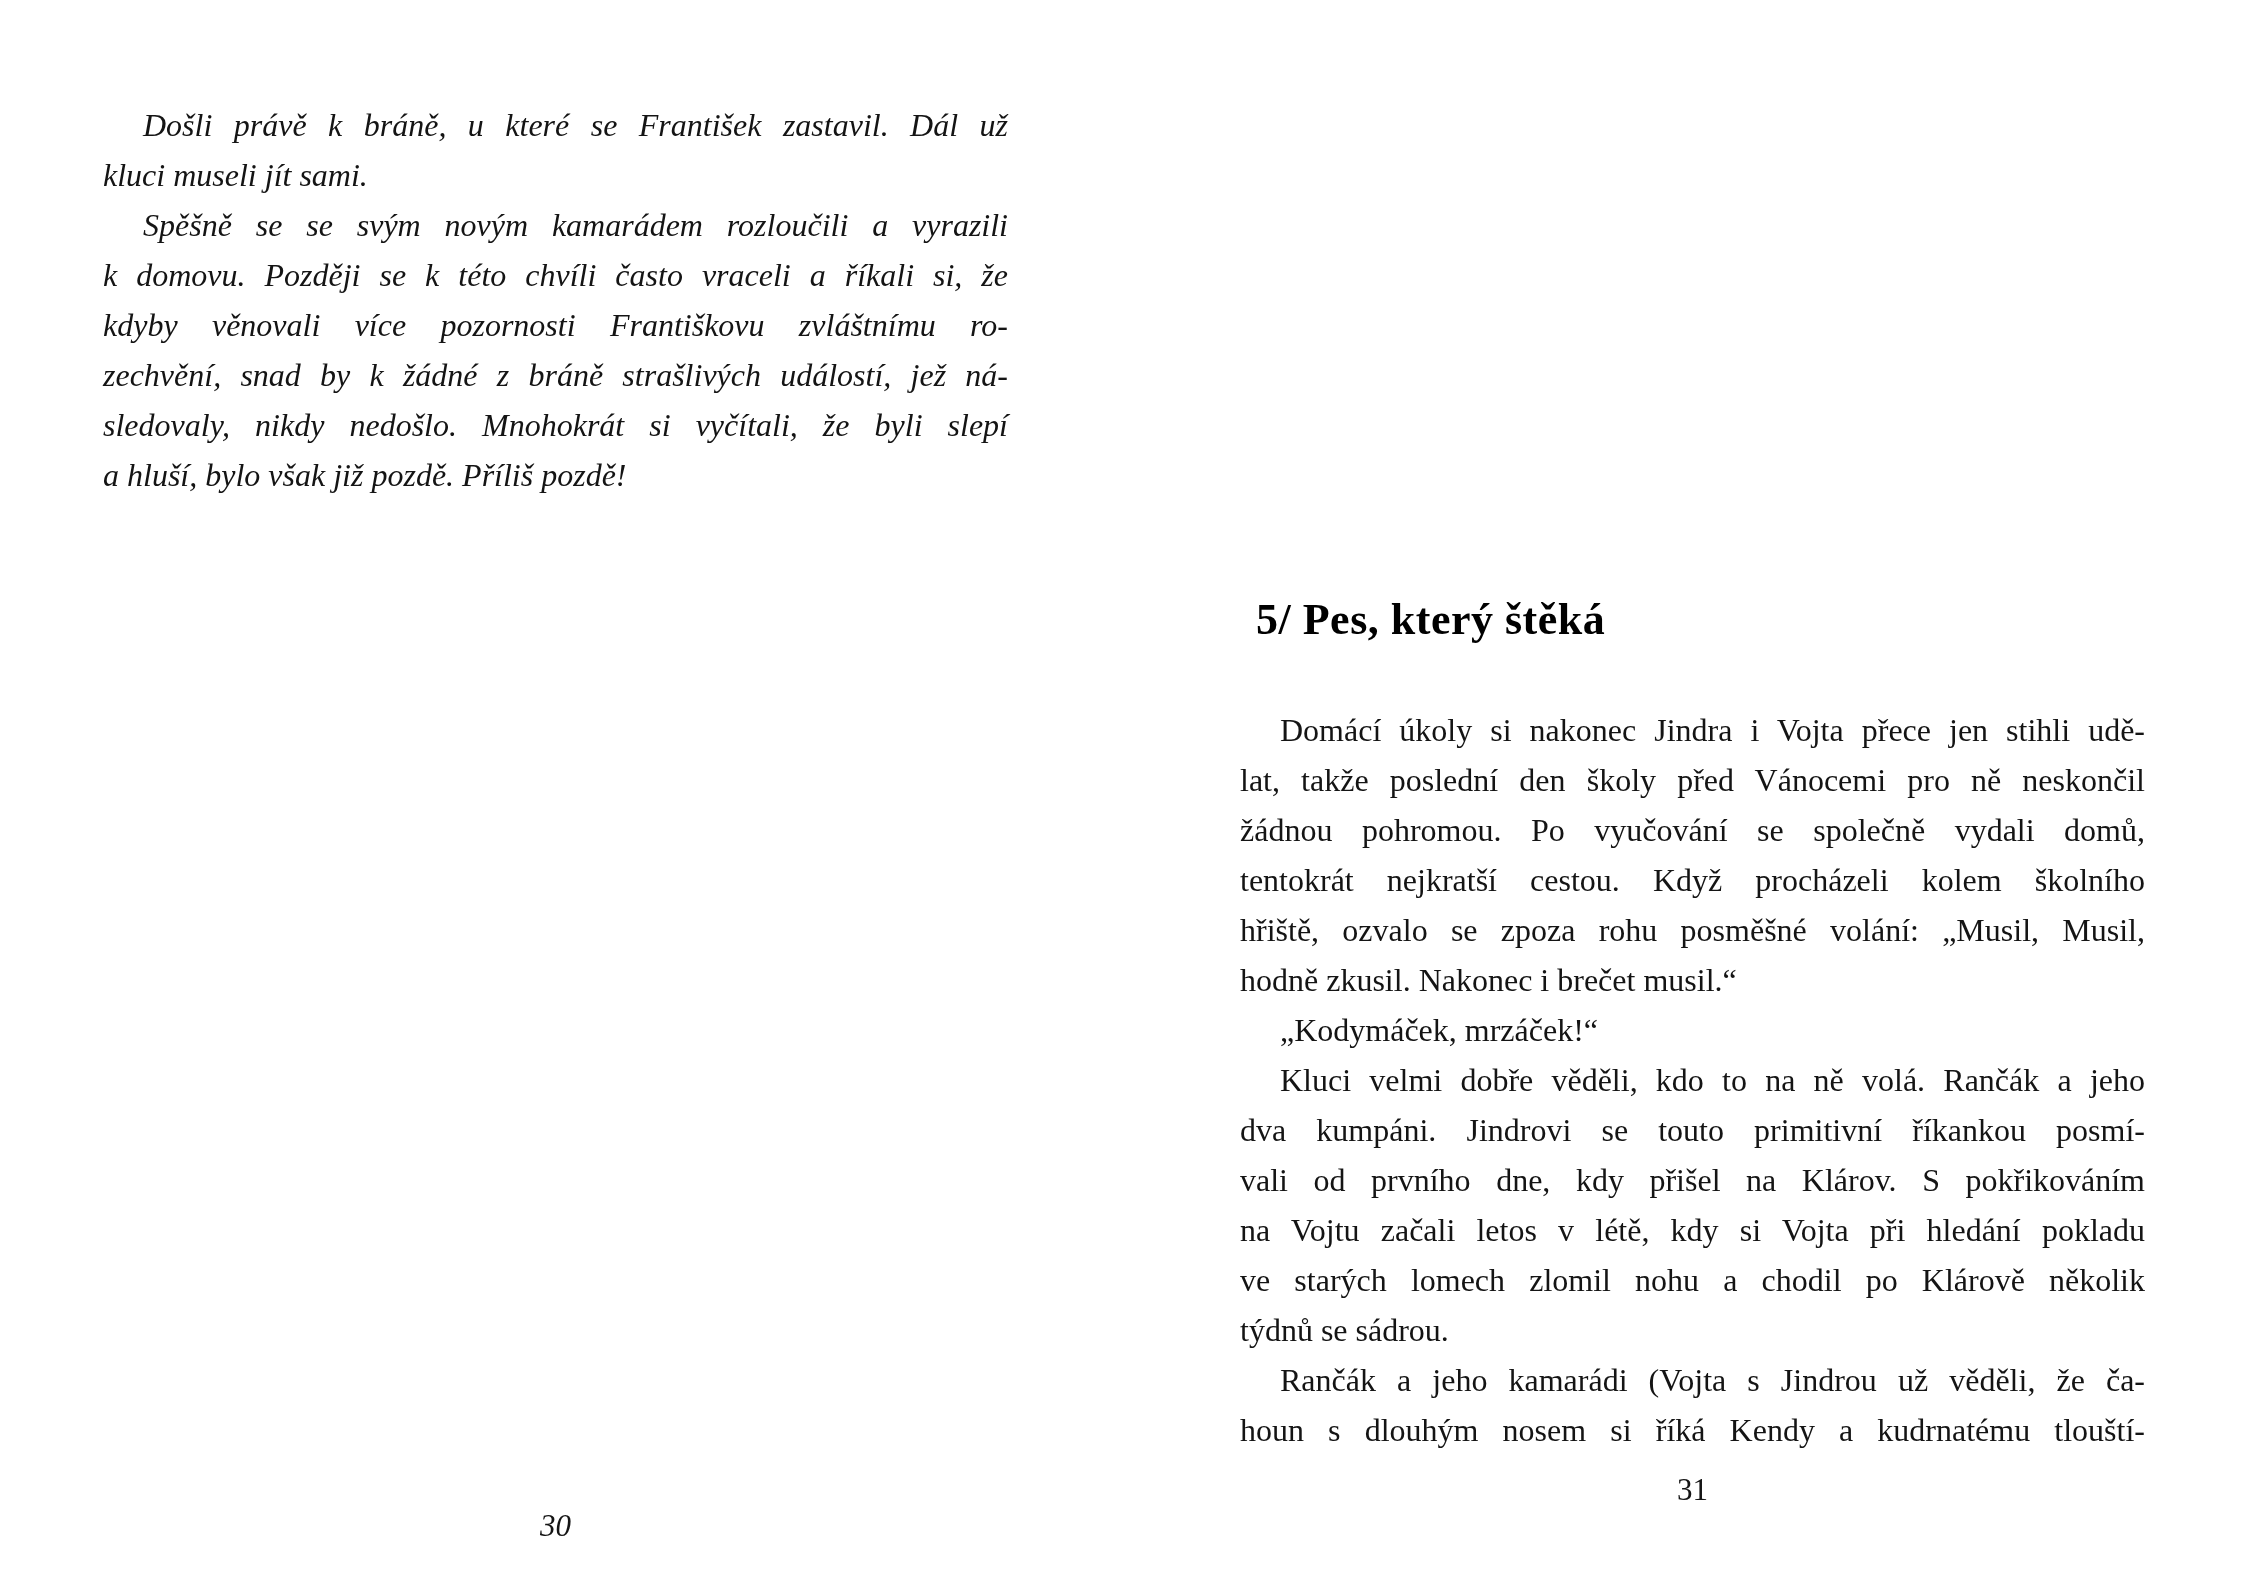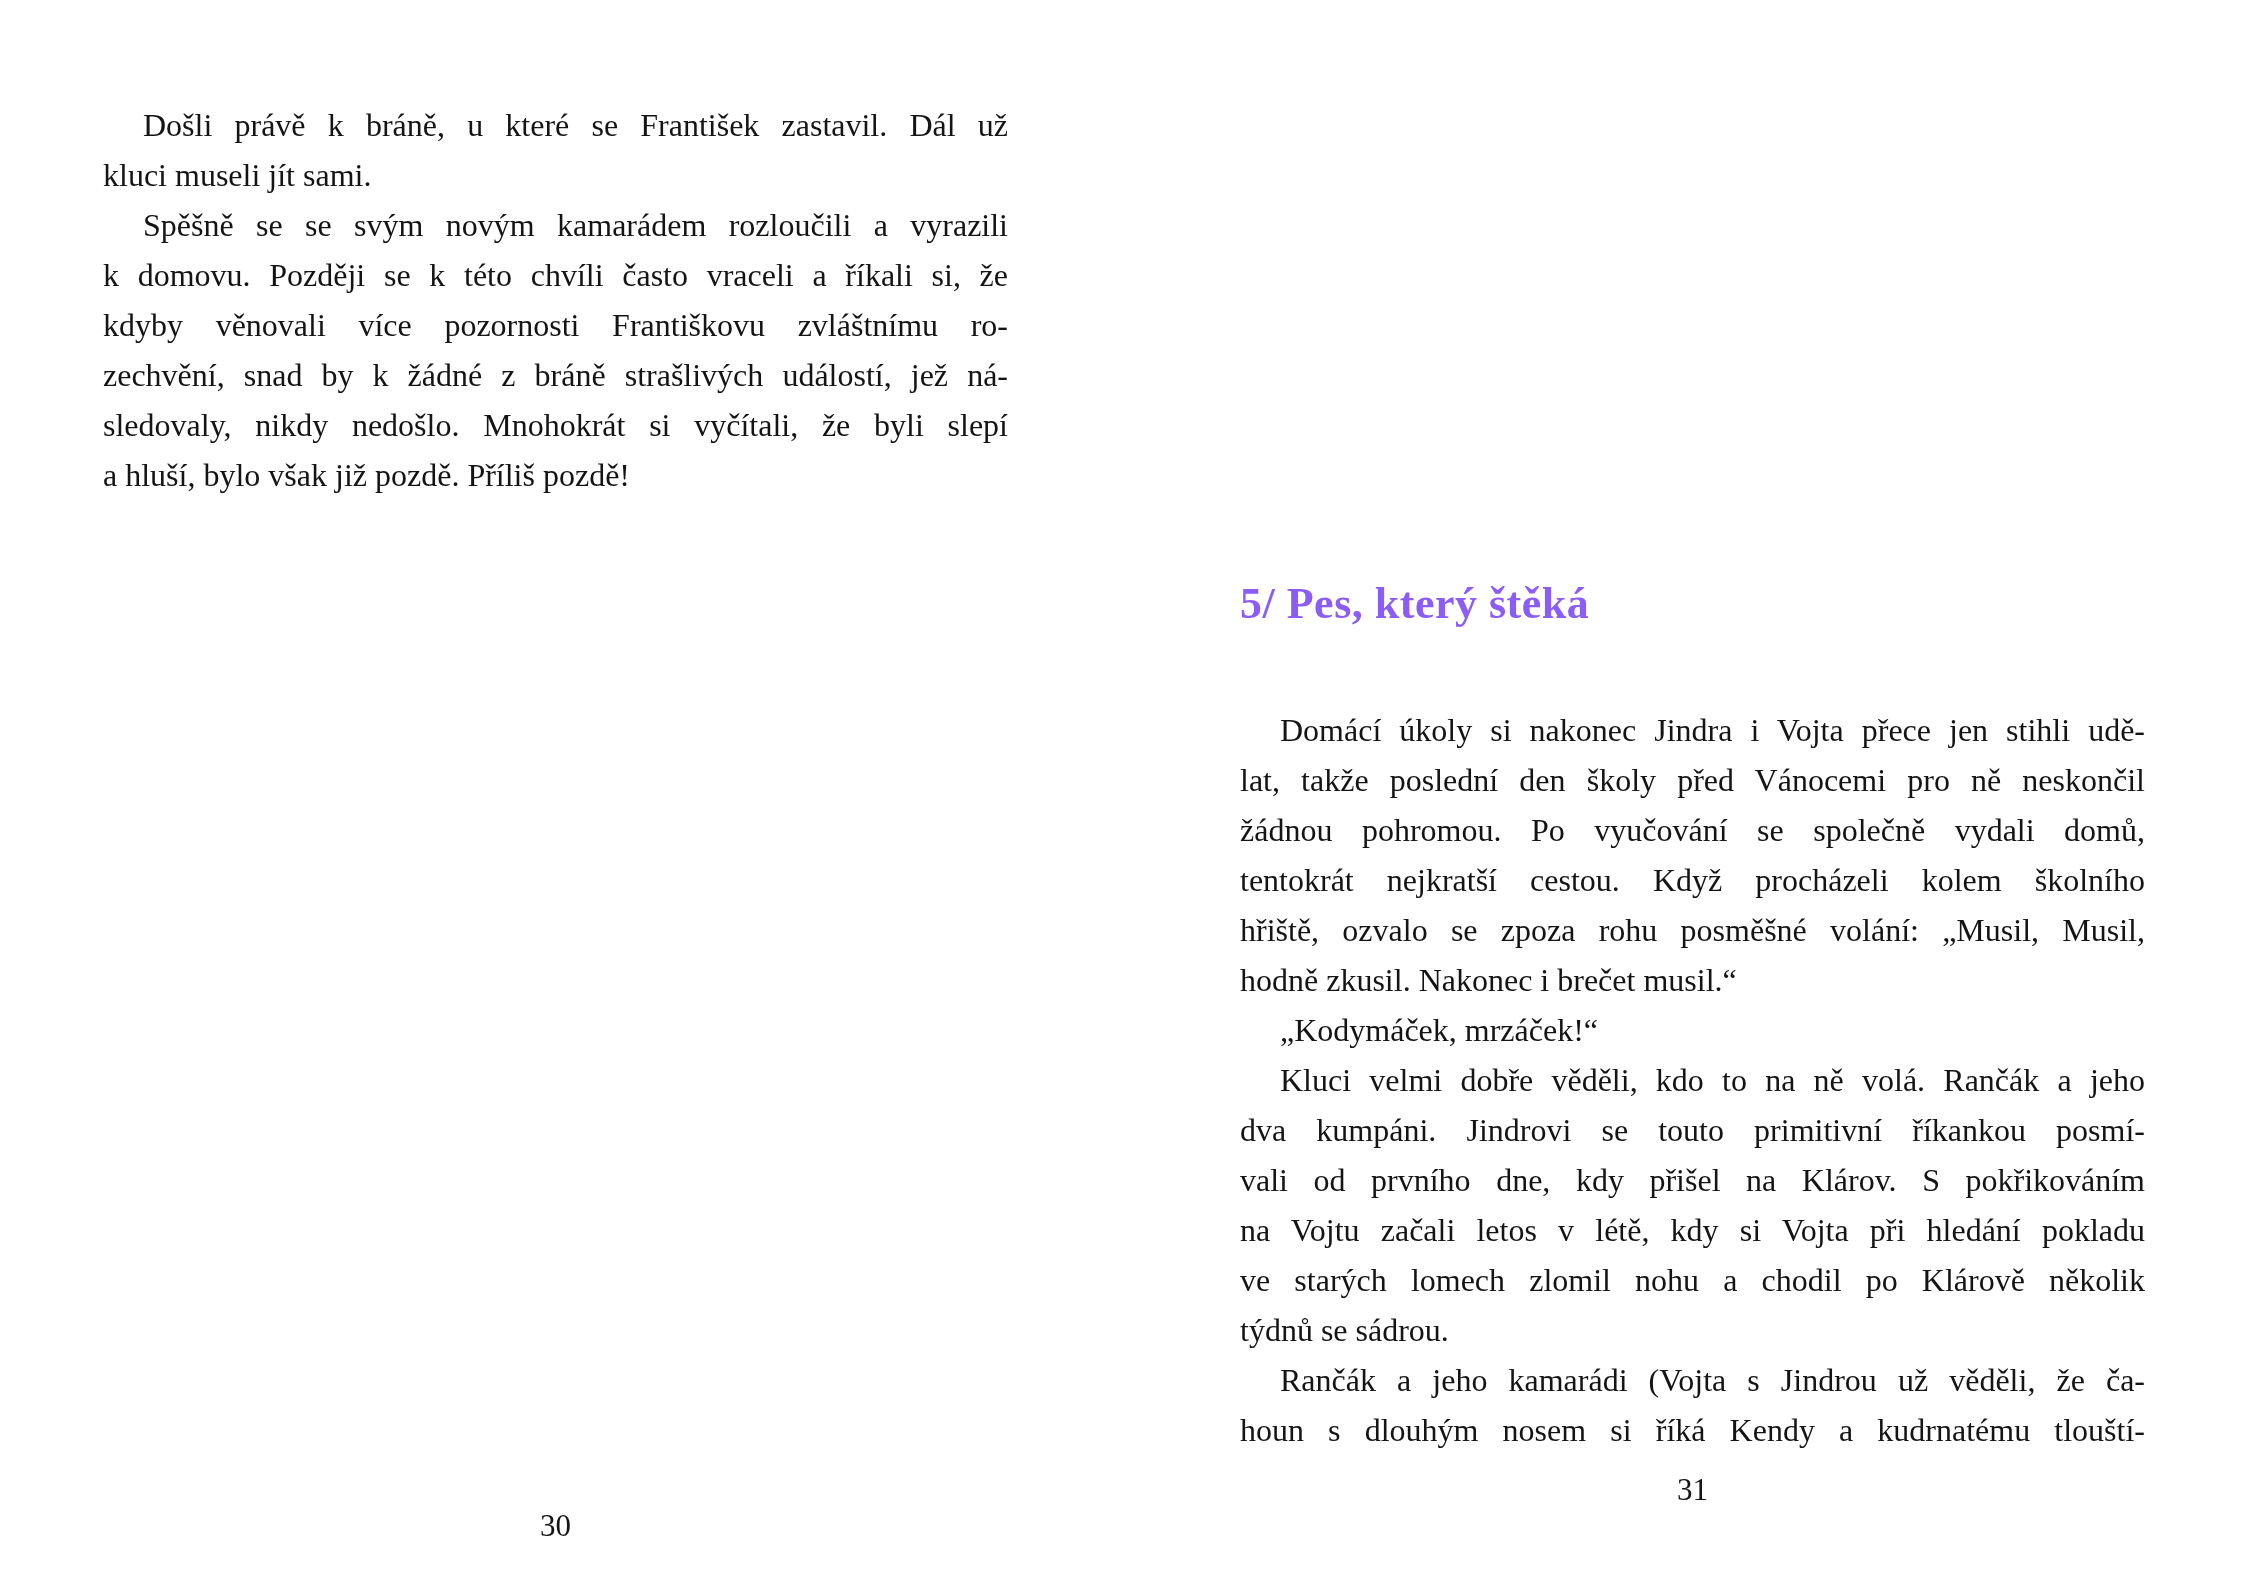--- a/index.html
+++ b/index.html
@@ -19,21 +19,21 @@
     position: absolute;
     inset: 0;
     background: #ffffff;
   }
   .page {
     position: absolute;
     top: 0;
     width: 1121px;
     height: 1574px;
   }
-  .page.left  { left: 0; }
+  .page.left  { left: 0; font-style: italic; }
   .page.right { left: 1122px; }
 
   .text-block {
     position: absolute;
     width: 905px;
     font-size: 32px;
     line-height: 50px;
     color: #141414;
   }
   .page.left .text-block {
@@ -42,25 +42,25 @@
   }
   .page.right .text-block {
     left: 118px;
     top: 705px;
   }
 
   .chapter-heading {
     position: absolute;
     left: 118px;
     top: 578px;
-    margin: 0;
+    margin: 16px;
     font-size: 44px;
     font-weight: bold;
     line-height: 1.2;
-    color: #8b5cf6;
+    color: #000000;
     letter-spacing: 0.5px;
   }
 
   .para { margin: 0; padding: 0; }
 
   .line {
     text-align: justify;
     text-align-last: justify;
     white-space: normal;
   }

